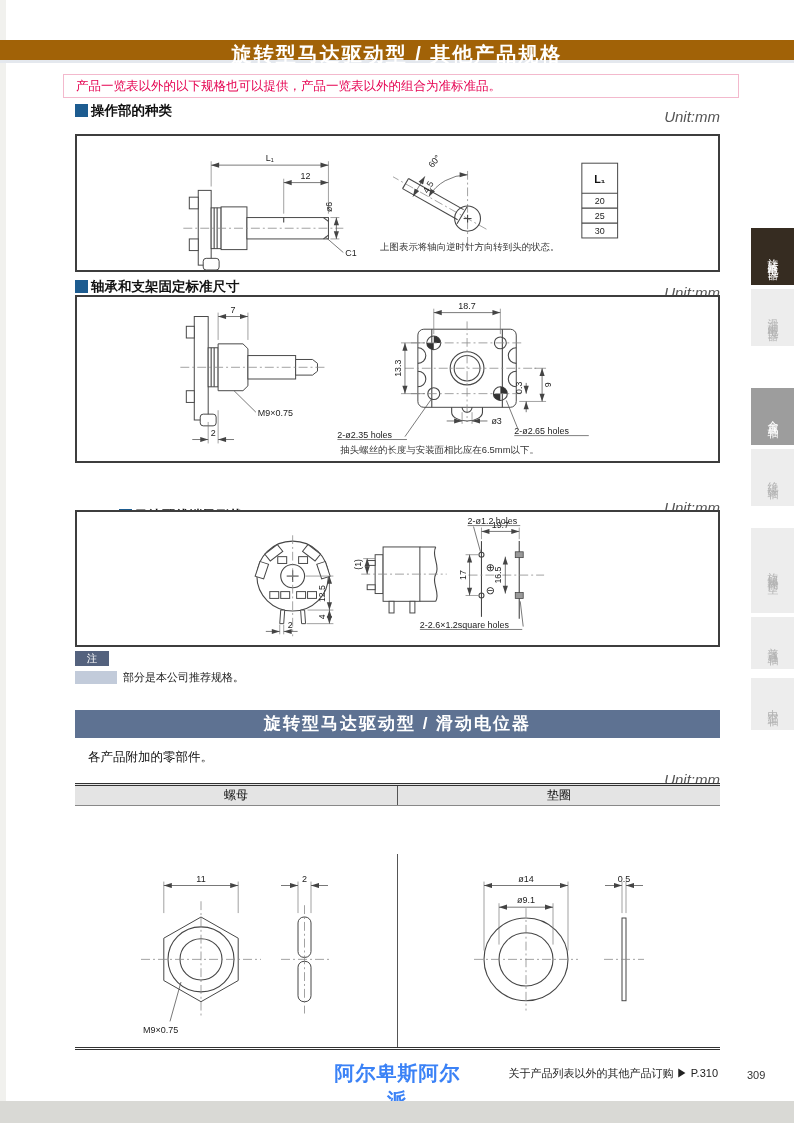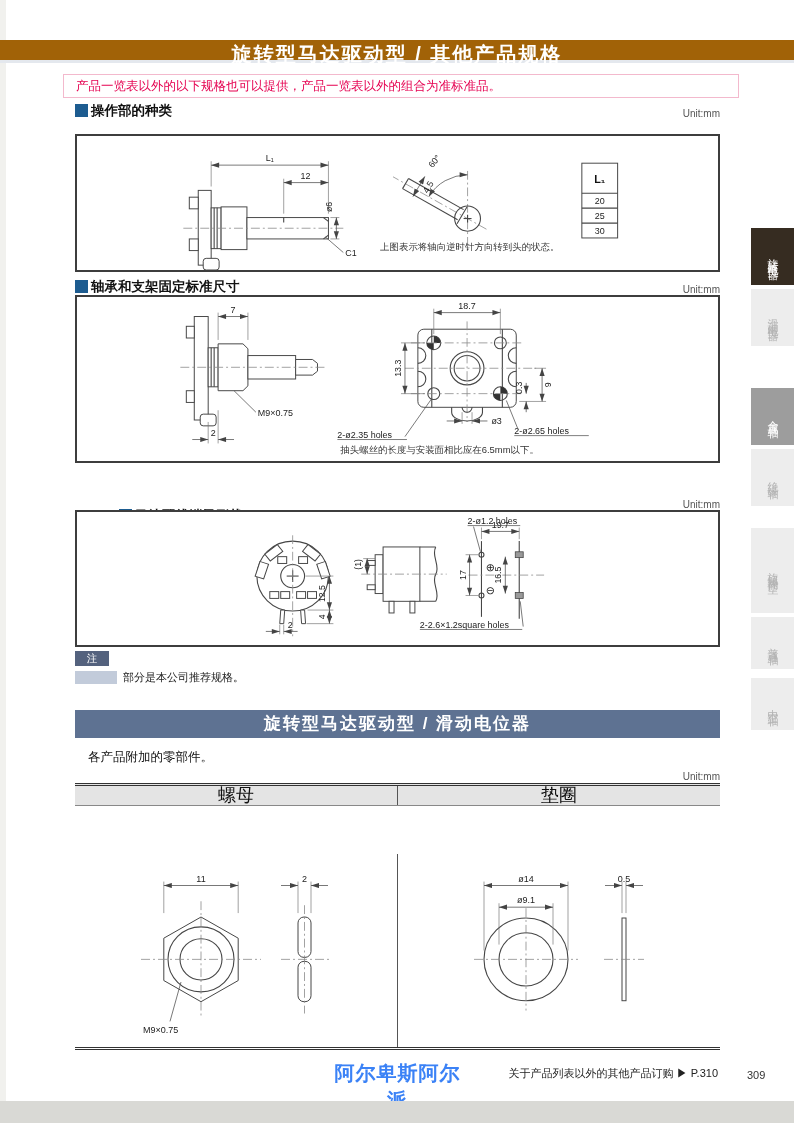--- a/index.html
+++ b/index.html
@@ -12,36 +12,36 @@
 
   .bar1{left:0;top:40px;width:794px;height:20px;background:#a16207;color:#fff;
         font-size:20px;font-weight:bold;text-align:center;line-height:29px;letter-spacing:2px;
         box-shadow:0 3px 0 #e4e8ee;}
   .notice{left:63px;top:74px;width:662px;height:22px;border:1px solid #f3b9cd;
           color:#e50050;font-size:12.5px;line-height:22px;padding-left:12px;}
 
   .sec-title{font-size:13.5px;font-weight:bold;color:#111;line-height:15px;}
   .sec-title .sq{display:inline-block;width:13px;height:13px;background:#1d5c90;
                  margin-right:3px;vertical-align:-2px;}
-  .unit{font-size:10px;color:#555;width:120px;text-align:right;}
+  .unit{font-size:15px;color:#555;width:120px;text-align:right;font-style:italic;}
   .dbox{border:2px solid #3d3d3d;background:#fff;box-sizing:border-box;}
   .dbox svg{position:absolute;left:0;top:0;width:100%;height:100%;}
 
   .note-badge{left:75px;top:651px;width:34px;height:15px;background:#54627e;color:#fff;
               font-size:10.5px;text-align:center;line-height:15px;}
   .note-swatch{left:75px;top:671px;width:42px;height:13px;background:#c2cbda;}
   .note-text{left:123px;top:670px;font-size:11px;color:#222;}
 
   .bar2{left:75px;top:710px;width:645px;height:28px;background:#5e7292;color:#fff;
         font-size:17px;font-weight:bold;text-align:center;line-height:28px;letter-spacing:2px;}
   .intro{left:88px;top:749px;font-size:12.5px;color:#111;}
 
   .acc-head{left:75px;top:783px;width:645px;height:23px;background:#e4e4e4;
             border-top:3px double #333;border-bottom:1px solid #888;display:flex;box-sizing:border-box;}
-  .acc-head .cell{flex:1;text-align:center;font-size:18px;line-height:19px;color:#111;}
+  .acc-head .cell{flex:1;text-align:center;font-size:12px;line-height:19px;color:#111;}
   .acc-head .cell:first-child{border-right:1px solid #555;}
   .acc-body{left:75px;top:854px;width:645px;height:196px;display:flex;
             border-bottom:3px double #333;box-sizing:border-box;}
   .acc-body .cell{flex:1;position:relative;}
   .acc-body .cell:first-child{border-right:1px solid #555;}
   .acc-body svg{position:absolute;left:0;top:0;width:100%;height:100%;}
 
   .tab{left:751px;width:43px;display:flex;align-items:center;justify-content:center;}
   .tab span{writing-mode:vertical-rl;font-size:11px;letter-spacing:3px;}
   .tab-dark{background:#362c21;color:#fff;}

